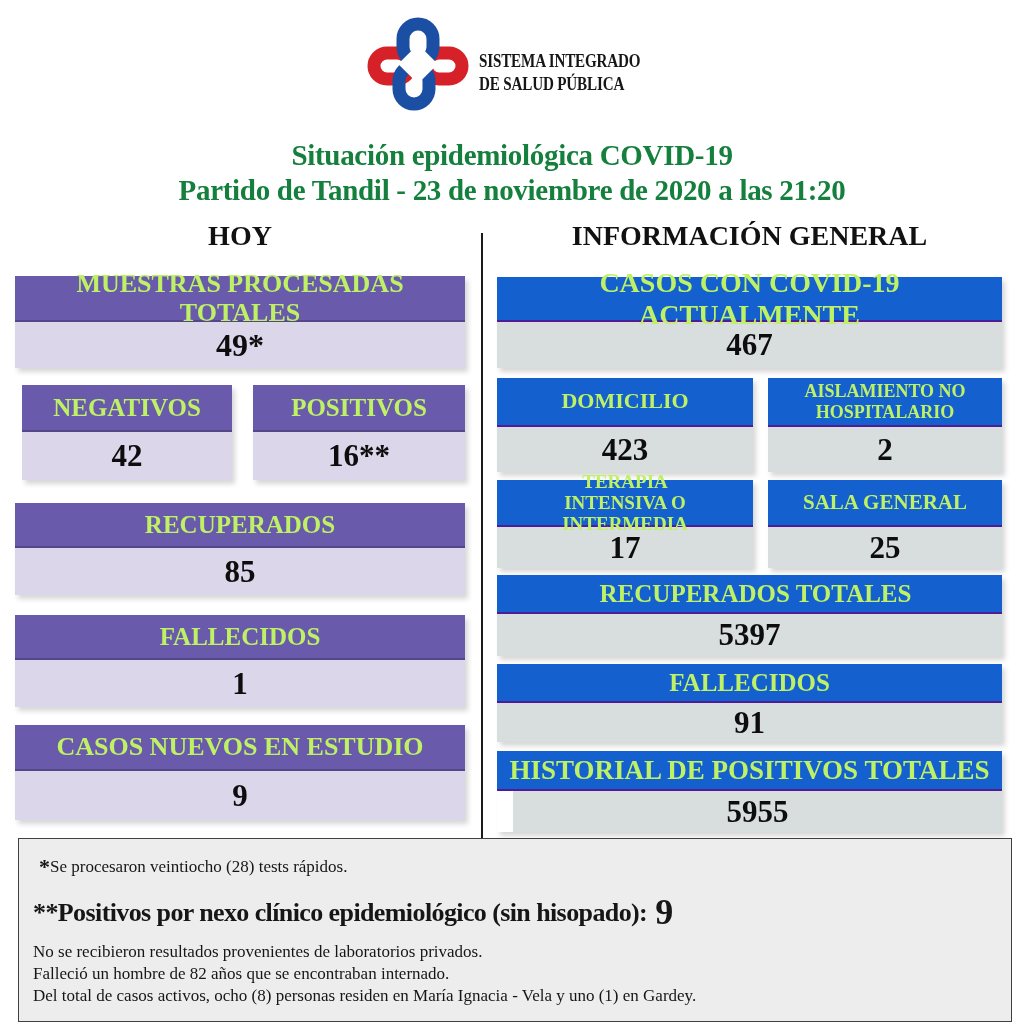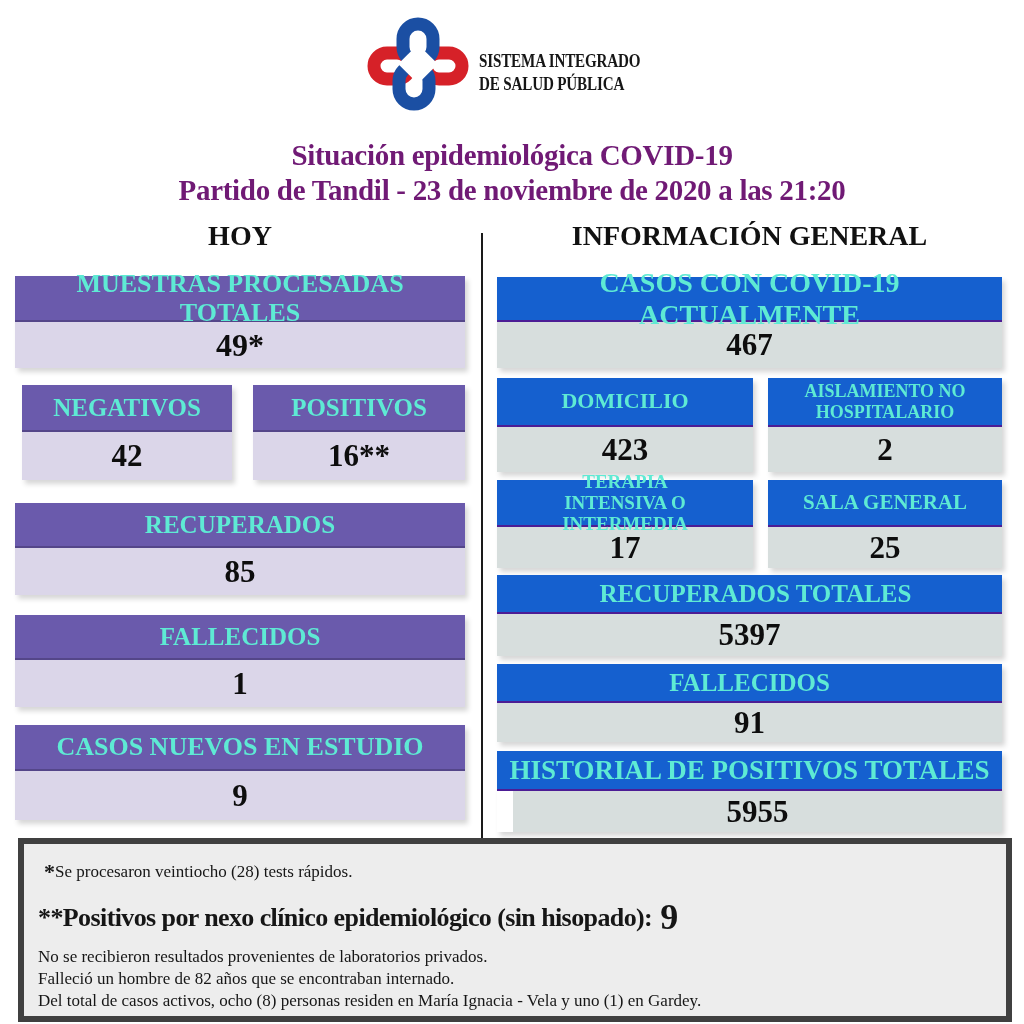--- a/index.html
+++ b/index.html
@@ -7,44 +7,44 @@
   #page{position:relative;width:1024px;height:1024px;background:#fff;font-family:Liberation Serif, serif;}
 
   
   #logo-icon{position:absolute;left:366px;top:12px;width:104px;height:104px;}
   #logo-text{position:absolute;left:479px;top:50px;font-weight:bold;color:#161616;
              font-size:18px;line-height:23px;letter-spacing:-0.2px;
              transform:scaleX(0.84);transform-origin:left top;white-space:nowrap;}
 
   
   .title-line{position:absolute;left:0;width:1024px;text-align:center;font-weight:bold;
-              color:#701a75;font-size:29px;letter-spacing:-0.3px;}
+              color:#15803d;font-size:29px;letter-spacing:-0.3px;}
   #title1{top:139px;}
   #title2{top:174px;}
 
   .col-heading{position:absolute;text-align:center;font-weight:bold;font-size:28px;color:#111;}
   #heading-hoy{left:15px;width:450px;top:220px;}
   #heading-general{left:497px;width:505px;top:220px;}
 
   #divider{position:absolute;left:481px;top:233px;width:2px;height:605px;background:#1a1a1a;}
 
   
   .card{position:absolute;box-shadow:3px 4px 5px rgba(0,0,0,0.16);}
   .hdr{display:flex;align-items:center;justify-content:center;text-align:center;
-       color:#5eead4;font-weight:bold;box-sizing:border-box;line-height:1.12;}
+       color:#bef264;font-weight:bold;box-sizing:border-box;line-height:1.12;}
   .val{display:flex;align-items:center;justify-content:center;text-align:center;
        color:#0d0d0d;font-weight:bold;font-size:31px;box-sizing:border-box;}
   .purple .hdr{background:#6a5aac;border-bottom:2px solid #544689;}
   .purple .val{background:#dbd6e9;}
   .blue .hdr{background:#1560cf;border-bottom:2px solid #4c1d95;}
   .blue .val{background:#d7dedd;}
 
   
   #footer{position:absolute;left:18px;top:838px;width:994px;height:184px;background:#ededed;
-          border:6px solid #404040;box-sizing:border-box;padding:15px 16px 0 14px;color:#161616;}
+          border:1px solid #404040;box-sizing:border-box;padding:15px 16px 0 14px;color:#161616;}
   #note1{font-size:17px;margin-left:6px;}
   #note1 .marker{font-size:22px;font-weight:bold;vertical-align:-2px;}
   #note2{margin-top:11px;font-size:26px;font-weight:bold;letter-spacing:-0.6px;white-space:nowrap;}
   #note2 .big-val{font-size:36px;margin-left:8px;vertical-align:-3px;}
   #notes-small{margin-top:8px;font-size:17px;line-height:22px;}
 </style>
 </head>
 <body>
 
 <div id="page">

